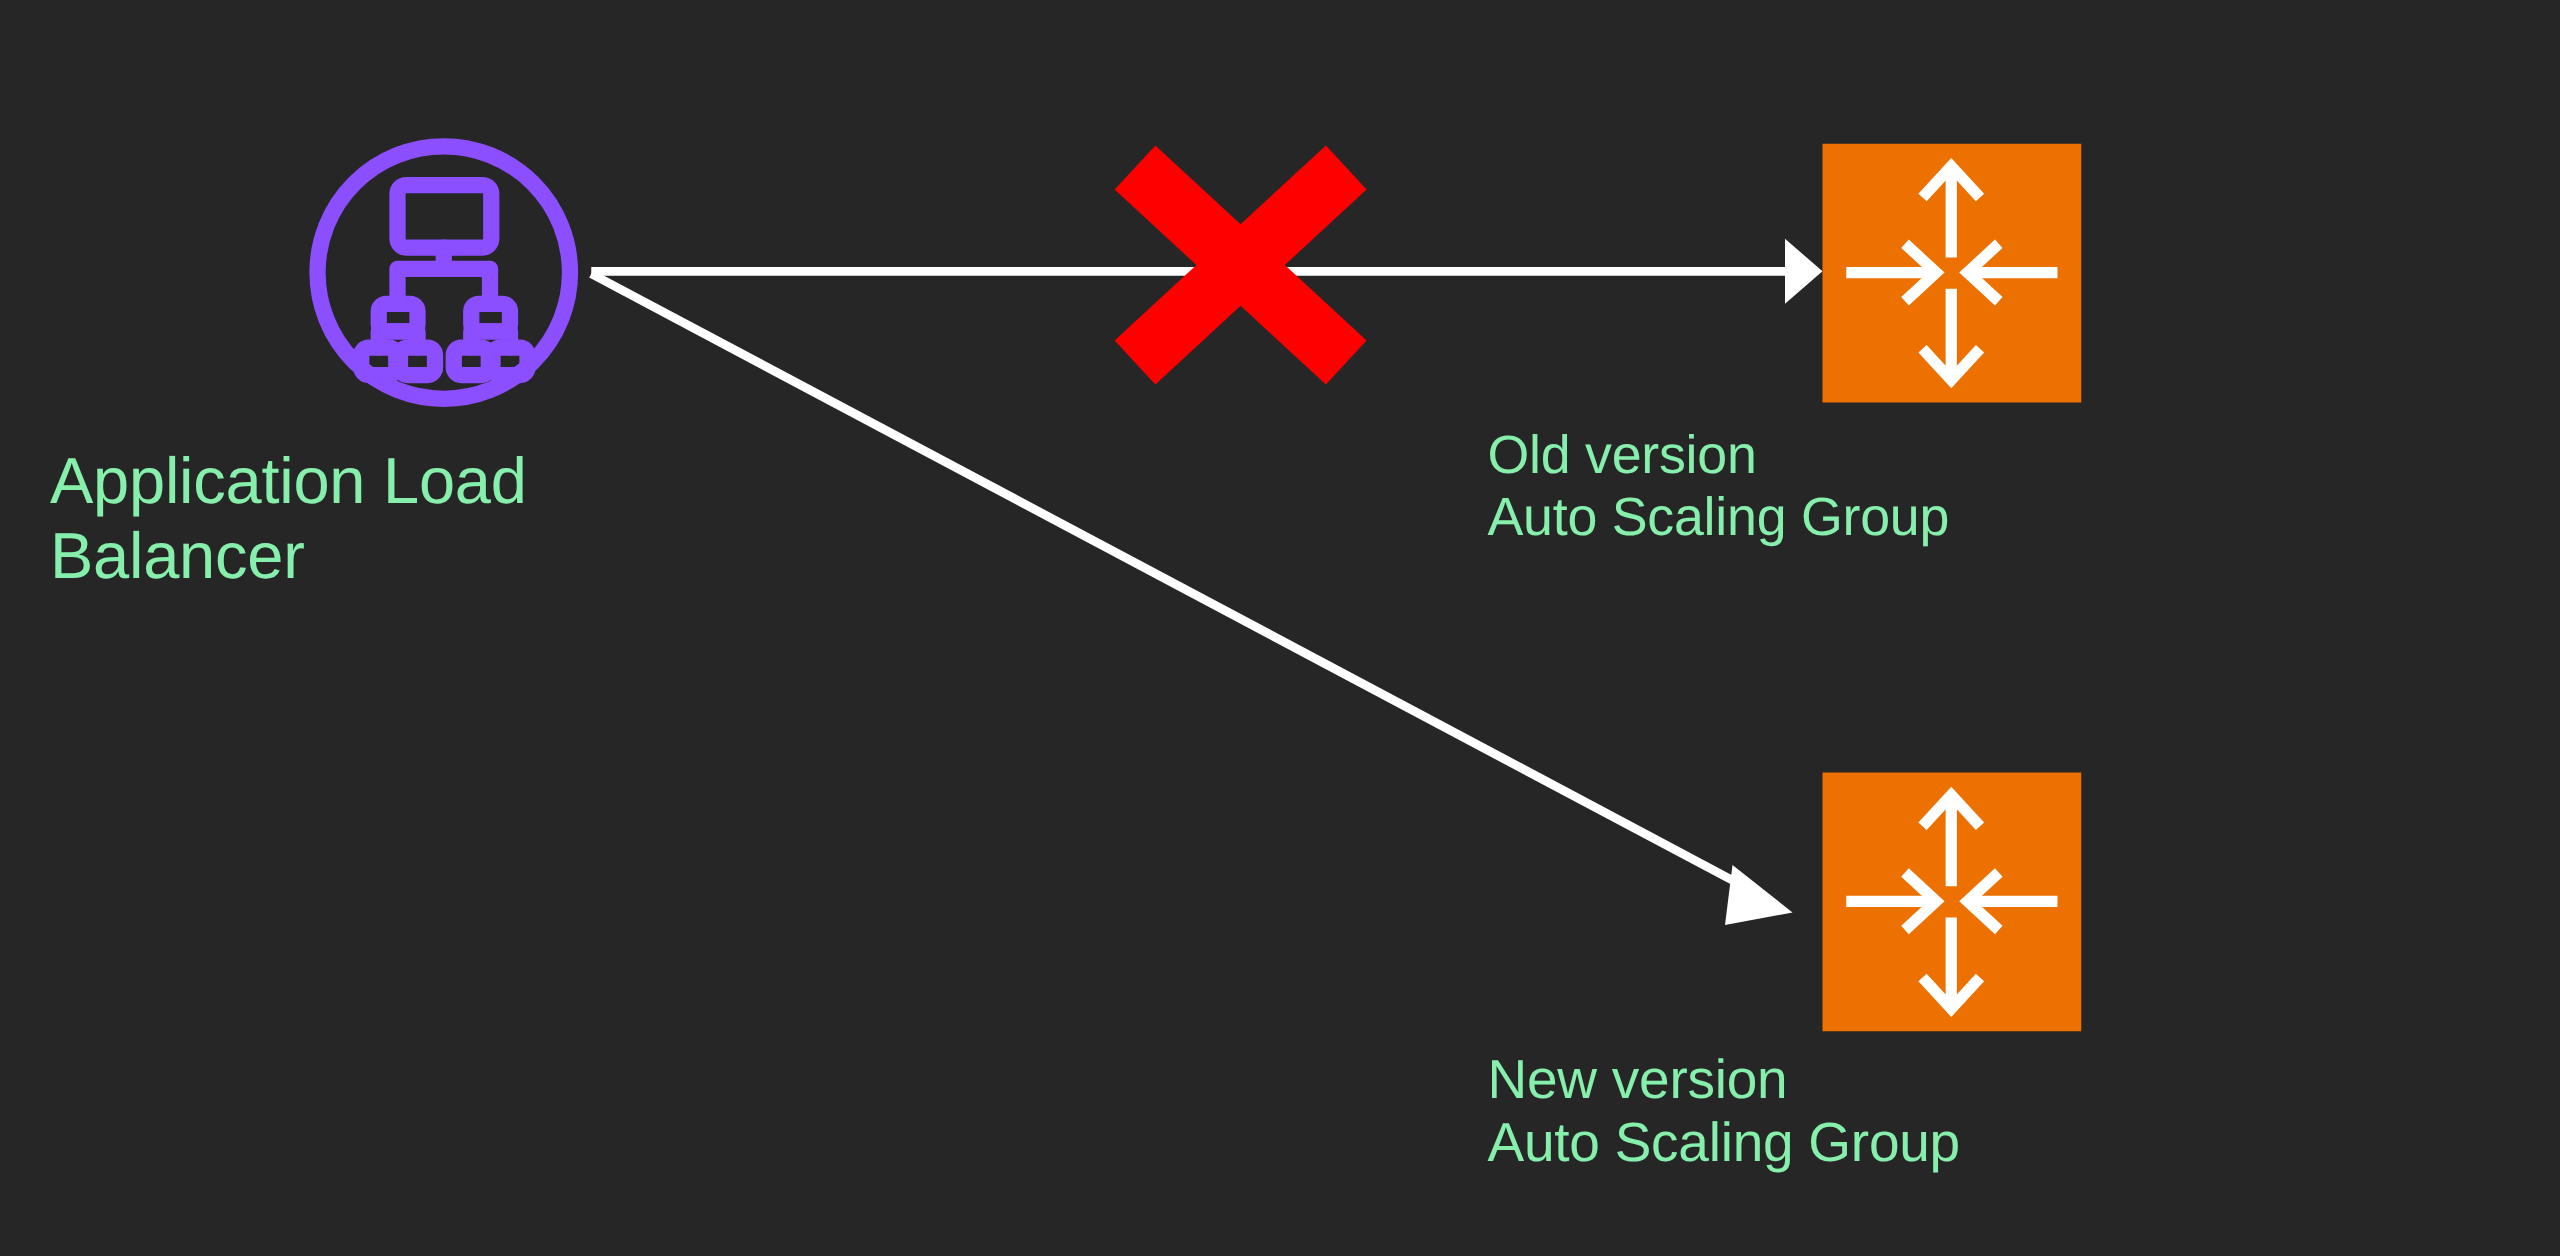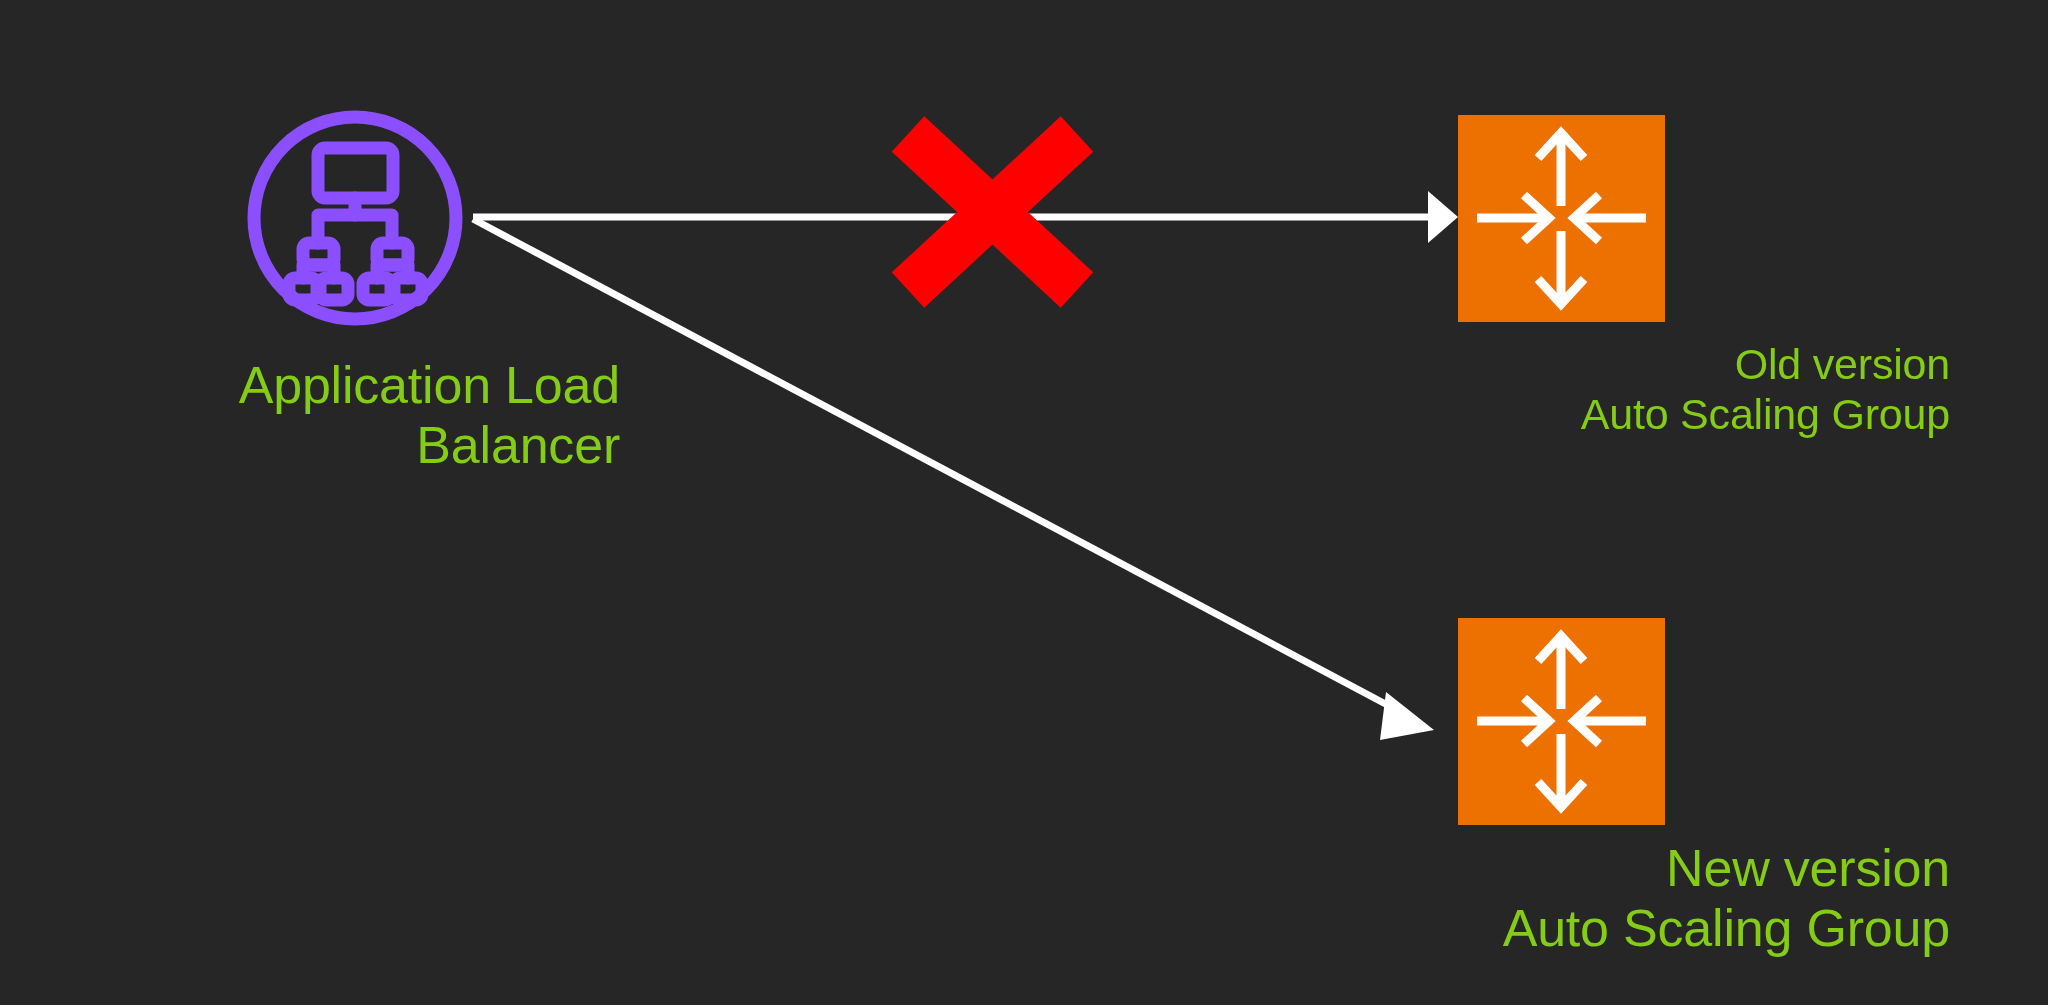--- a/index.html
+++ b/index.html
@@ -18,23 +18,23 @@
   }
   #diagram-svg {
     position: absolute;
     top: 0;
     left: 0;
     width: 2048px;
     height: 1005px;
   }
   .node-label {
     position: absolute;
-    color: #84cc16;
+    color: #86efac;
     font-family: "Liberation Sans", "DejaVu Sans", sans-serif;
-    text-align: right;
+    text-align: left;
     line-height: 1.16;
     letter-spacing: -0.2px;
     white-space: pre-line;
     user-select: none;
   }
   #alb-label {
     left: 40px;
     top: 355px;
     width: 580px;
     font-size: 52px;
@@ -42,21 +42,21 @@
   #old-asg-label {
     left: 1190px;
     top: 340px;
     width: 760px;
     font-size: 43px;
   }
   #new-asg-label {
     left: 1190px;
     top: 838px;
     width: 760px;
-    font-size: 52px;
+    font-size: 44px;
   }
 </style>
 </head>
 <body>
 
 <div id="canvas">
 
   <svg id="diagram-svg" viewBox="0 0 2048 1005">
 
     <g>

